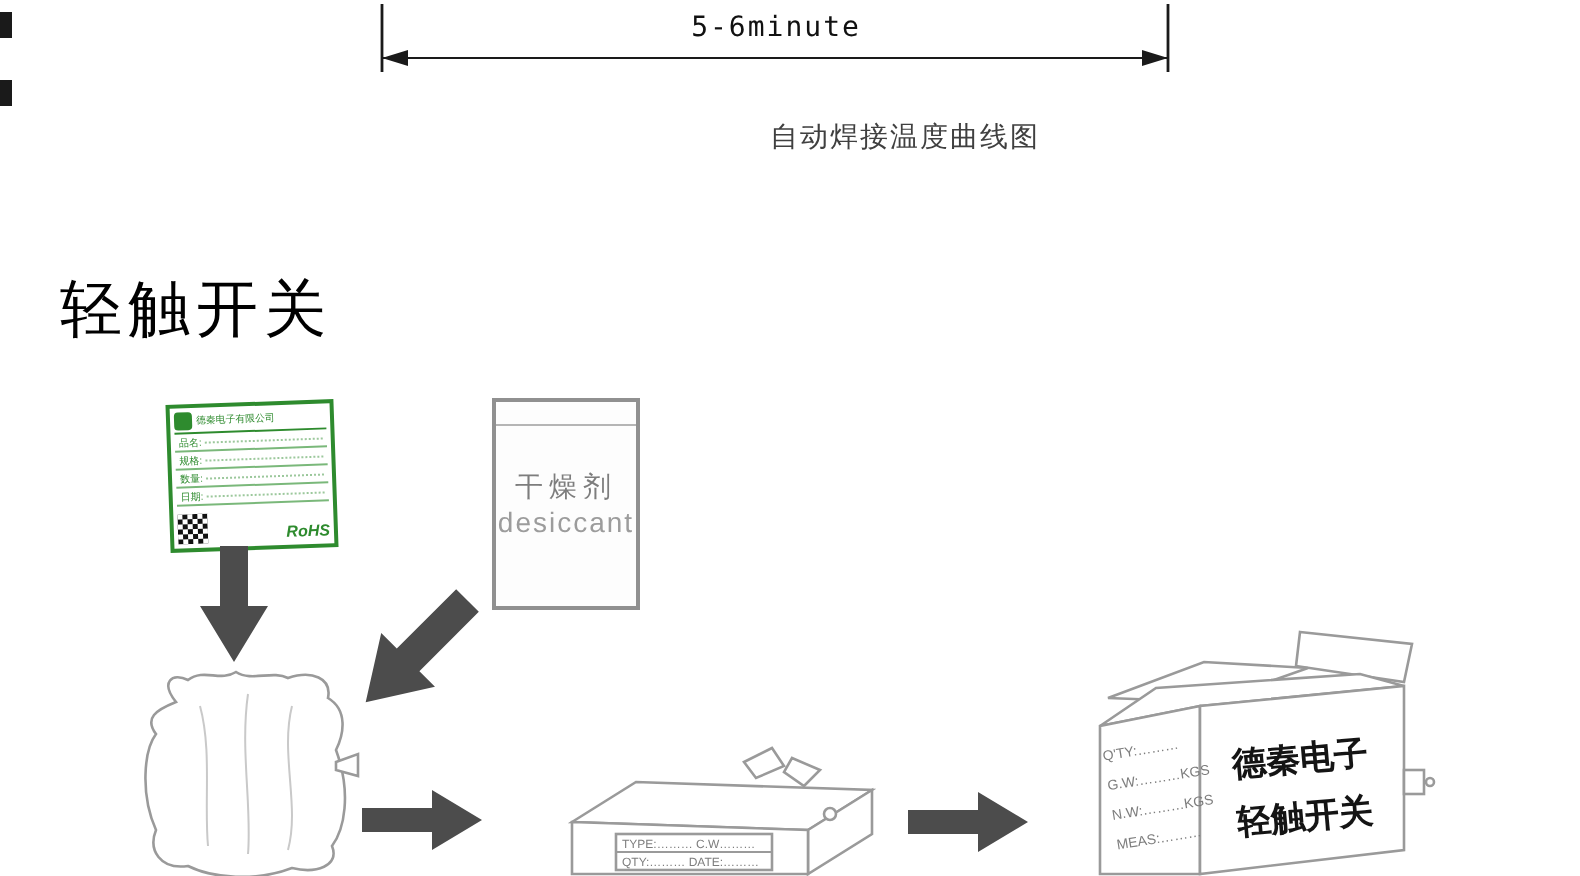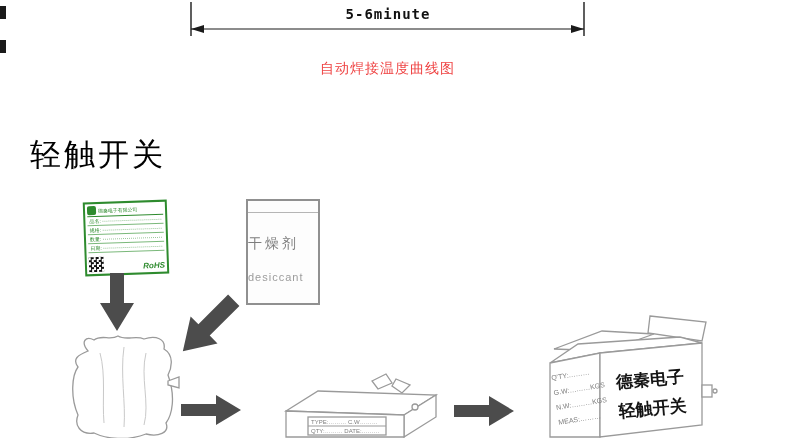--- a/index.html
+++ b/index.html
@@ -9,25 +9,25 @@
     font-family:"Liberation Sans","DejaVu Sans",sans-serif;
     color:#222;
   }
   .abs{position:absolute}
 
   
   .dim-svg{left:189px;top:2px}
   .dim-text{
     left:189px;top:6px;width:398px;text-align:center;
     font-family:"DejaVu Sans Mono","Liberation Mono",monospace;
-    font-weight:bold;font-size:14px;color:#111;letter-spacing:1px;
+    font-weight:normal;font-size:14px;color:#111;letter-spacing:1px;
   }
   .curve-title{
-    left:320px;top:60px;width:200px;text-align:left;
-    font-size:14px;color:#ef4444;letter-spacing:1px;
+    left:320px;top:60px;width:200px;text-align:right;
+    font-size:14px;color:#404040;letter-spacing:1px;
   }
   .edge-mark{left:0;width:6px;background:#1a1a1a}
 
   
   .heading{
     left:30px;top:134px;font-size:31px;color:#000;
     font-weight:500;letter-spacing:3px;
   }
 
   
@@ -41,25 +41,25 @@
   .glabel-company{font-size:6px;line-height:1;color:#2e8b2e;white-space:nowrap;transform:scale(.82);transform-origin:left center}
   .glabel-row{display:flex;align-items:center;height:8px;border-bottom:1px solid #7ab87a;font-size:5px;color:#2e8b2e;padding-left:2px}
   .glabel-row .blank{flex:1;border-bottom:1px dotted #9cc89c;margin:0 2px}
   .glabel-bottom{flex:1;display:flex;justify-content:space-between;align-items:flex-end;padding-top:1px}
   .qr{width:15px;height:15px;background:repeating-conic-gradient(#111 0% 25%,#fff 0% 50%) 0 0/5px 5px}
   .rohs{font-size:8px;font-weight:bold;font-style:italic;color:#2e8b2e}
 
   
   .desiccant{
     left:246px;top:199px;width:74px;height:106px;box-sizing:border-box;
-    border:2px solid #909090;background:#fdfdfd;text-align:left;
+    border:2px solid #909090;background:#fdfdfd;text-align:center;
   }
   .desiccant-seal{height:11px;border-bottom:1px solid #b5b5b5}
   .desiccant-cn{margin-top:22px;font-size:14px;color:#7d7d7d;letter-spacing:3px}
-  .desiccant-en{margin-top:18px;font-size:11px;color:#9c9c9c;letter-spacing:1px}
+  .desiccant-en{margin-top:0;font-size:14px;color:#9c9c9c;letter-spacing:1px}
 
   .arrow-fill{fill:#4c4c4c}
   .lineart{fill:#ffffff;stroke:#9a9a9a;stroke-width:1.3}
   .lineart-thin{fill:none;stroke:#c9c9c9;stroke-width:1}
   .tinytext{fill:#7d7d7d;font-family:"Liberation Sans","DejaVu Sans",sans-serif}
 </style>
 </head>
 <body>
 
 <div class="abs edge-mark" style="top:6px;height:13px"></div>

